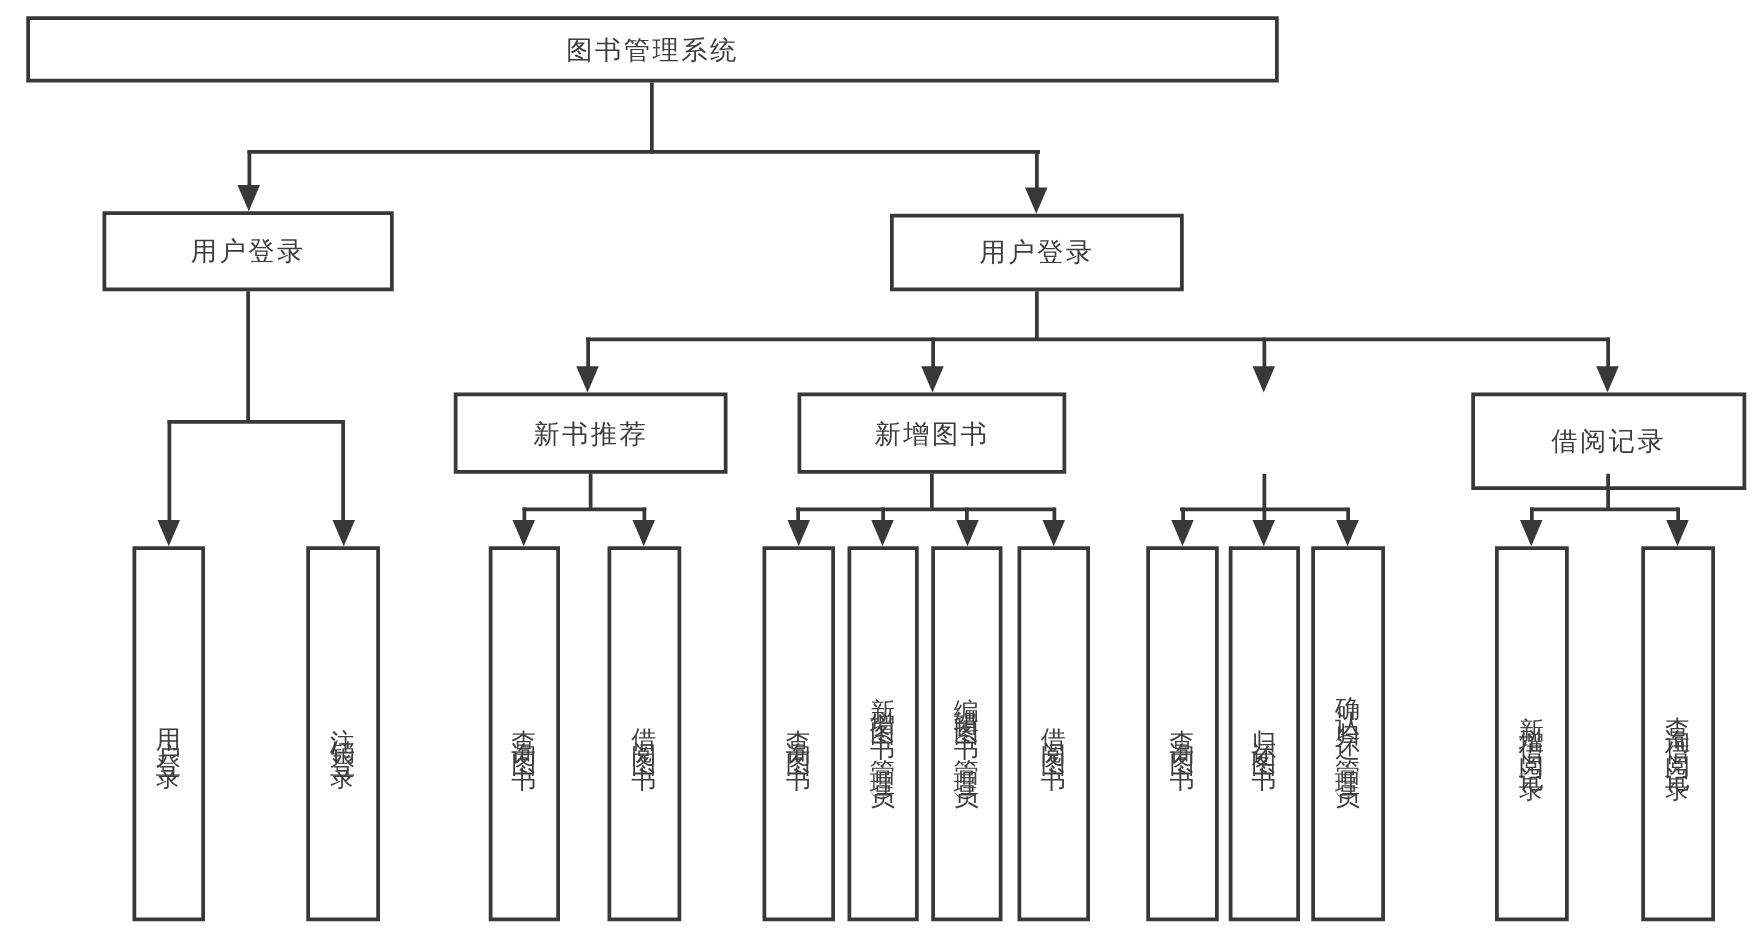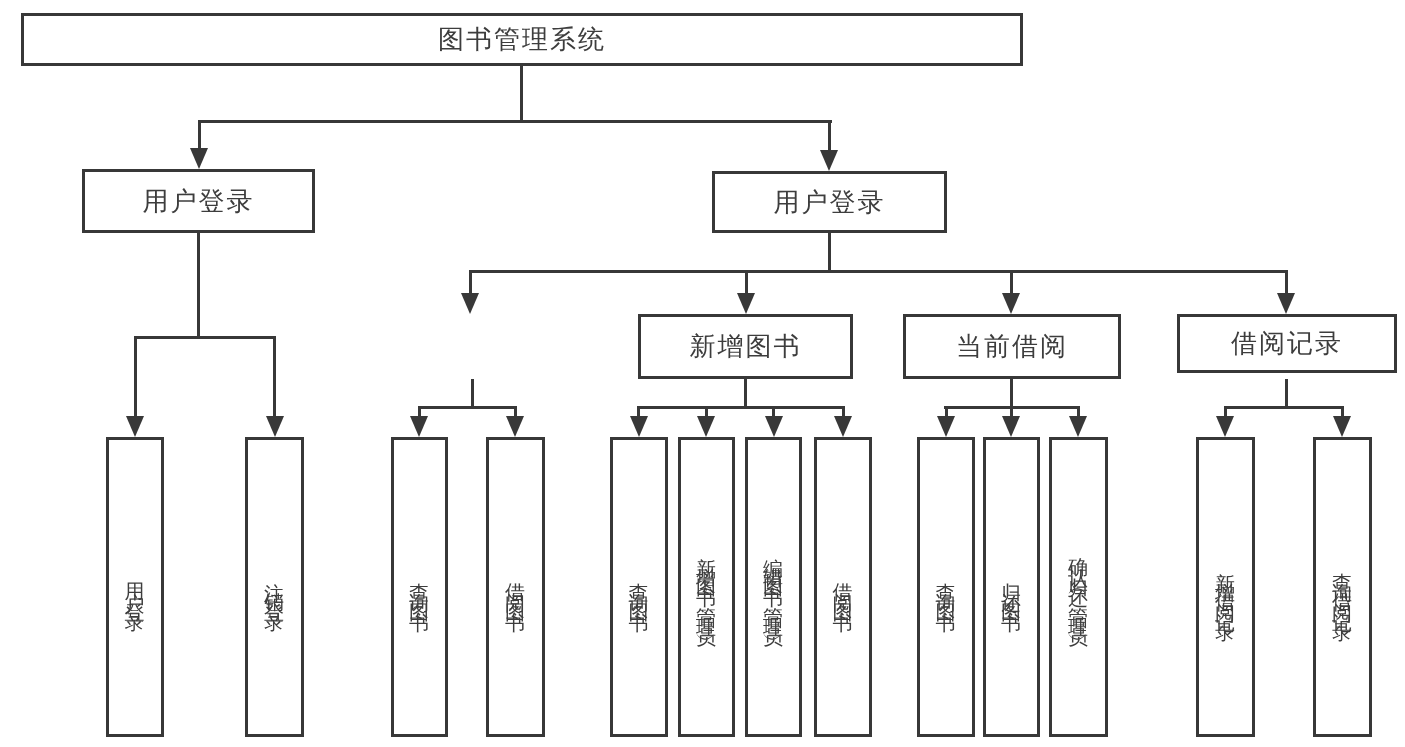--- a/index.html
+++ b/index.html
@@ -14,21 +14,21 @@
   .box {
     position: absolute;
     background: #ffffff;
     border: 3px solid #383838;
     box-sizing: border-box;
     display: flex;
     align-items: center;
     justify-content: center;
     color: #3d3d3d;
   }
-  .box.h { font-size: 26px; letter-spacing: 2px; white-space: nowrap; }
+  .box.h { font-size: 21px; letter-spacing: 2px; white-space: nowrap; }
   .box.v {
     font-size: 20px;
     letter-spacing: 10px;
   }
   .box.v span {
     writing-mode: vertical-rl;
     text-orientation: mixed;
     line-height: 1;
   }
   .vline { position: absolute; width: 3px; background: #383838; }
@@ -84,27 +84,27 @@
   <div class="hline" style="left:469px; top:270px; width:819px"></div>
   <div class="vline" style="left:469px; top:270px; height:24px"></div>
   <div class="arrow" style="left:461px; top:293px"></div>
   <div class="vline" style="left:745px; top:270px; height:24px"></div>
   <div class="arrow" style="left:737px; top:293px"></div>
   <div class="vline" style="left:1010px; top:270px; height:24px"></div>
   <div class="arrow" style="left:1002px; top:293px"></div>
   <div class="vline" style="left:1285px; top:270px; height:24px"></div>
   <div class="arrow" style="left:1277px; top:293px"></div>
 
+  <div class="box h" style="left:363px; top:314px; width:219px; height:65px">
+    <span>新书推荐</span>
+  </div>
   <div class="box h" style="left:638px; top:314px; width:215px; height:65px">
     <span>新增图书</span>
   </div>
-  <div class="box h" style="left:903px; top:314px; width:218px; height:65px">
-    <span>当前借阅</span>
-  </div>
-  <div class="box h" style="left:1177px; top:314px; width:220px; height:59px">
+  <div class="box h" style="left:1177px; top:314px; width:220px; height:78px">
     <span>借阅记录</span>
   </div>
 
   <div class="vline" style="left:471px; top:379px; height:29px"></div>
   <div class="hline" style="left:418px; top:406px; width:99px"></div>
   <div class="vline" style="left:418px; top:406px; height:11px"></div>
   <div class="arrow" style="left:410px; top:416px"></div>
   <div class="vline" style="left:514px; top:406px; height:11px"></div>
   <div class="arrow" style="left:506px; top:416px"></div>
 

